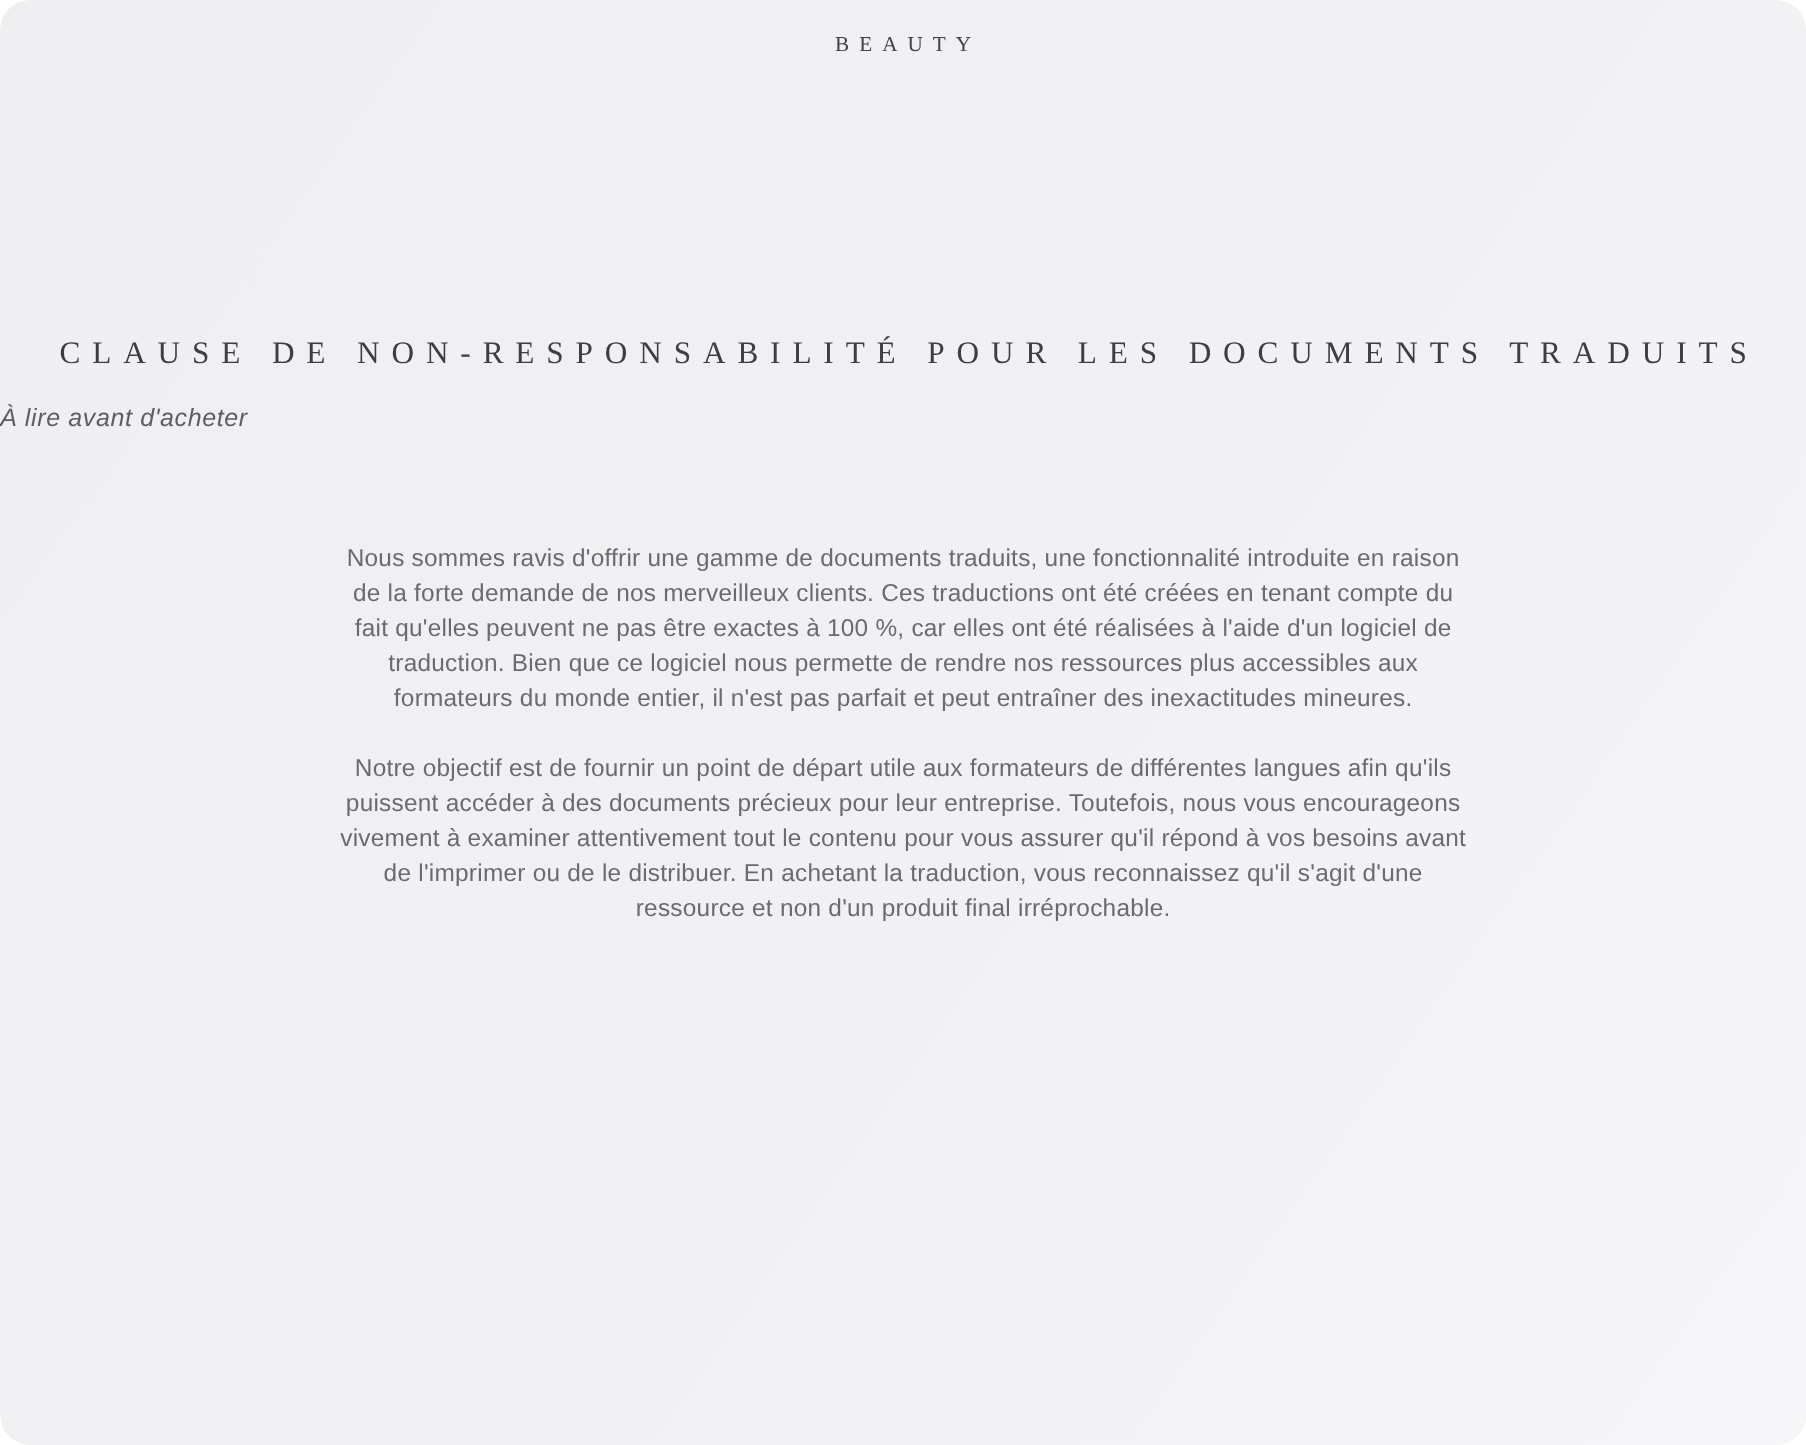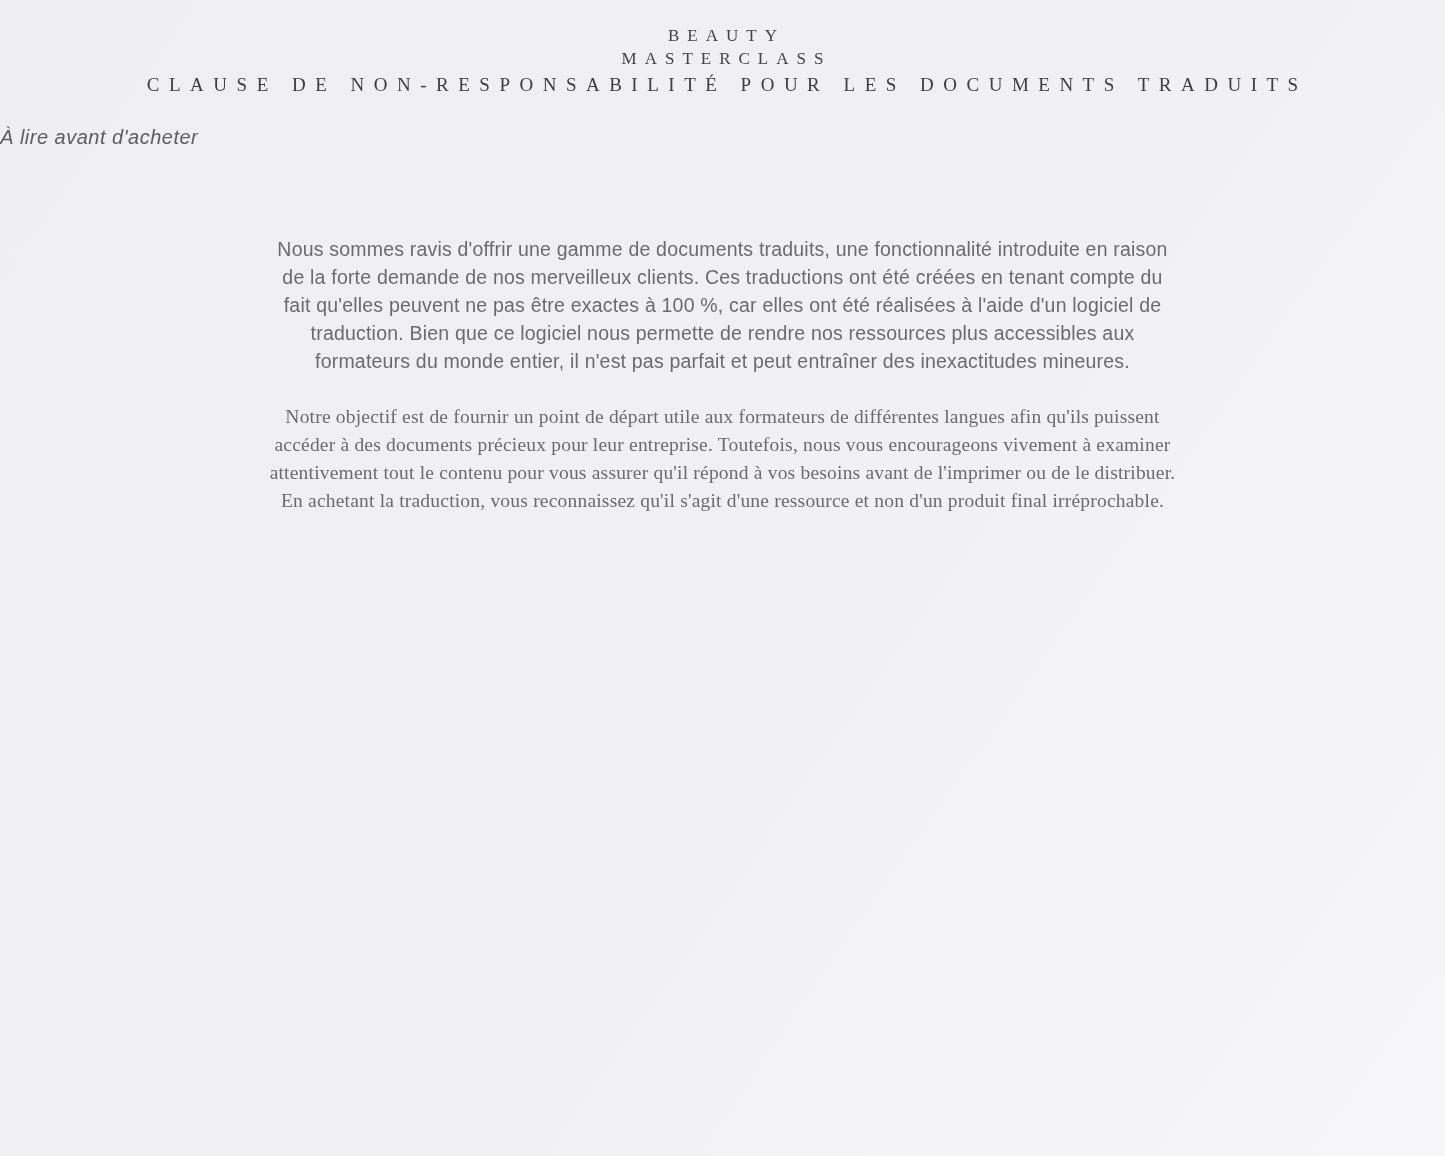--- a/index.html
+++ b/index.html
@@ -3,21 +3,21 @@
 <meta charset="utf-8">
 <style>
   :root {
     --bg-top: #efeef0;
     --bg-bottom: #f6f5f8;
     --brand-color: #424249;
     --title-color: #3d3d44;
     --subtitle-color: #5d5d62;
     --body-color: #6b6b6f;
   }
-  * { margin: 0; padding: 0; box-sizing: border-box; }
+  * { margin: 0; padding: 0; box-sizing: border-box; border-radius: 24px; }
   html, body { width: 1445px; height: 1156px; }
   body {
     font-family: "Liberation Sans", sans-serif;
     overflow: hidden;
   }
   .page {
     width: 1445px;
     height: 1156px;
     background: linear-gradient(125deg, var(--bg-top) 0%, #f1f0f3 55%, var(--bg-bottom) 100%);
     position: relative;
@@ -26,24 +26,25 @@
     padding-top: 24px;
     text-align: center;
     font-family: "Liberation Serif", "DejaVu Serif", serif;
     font-size: 17px;
     line-height: 23px;
     letter-spacing: 8px;
     color: var(--brand-color);
   }
   .brand .brand-line { display: block; text-indent: 8px; }
   .doc-title {
+    margin-top: 221px;
     text-align: center;
     font-family: "Liberation Serif", "DejaVu Serif", serif;
     font-weight: 400;
-    font-size: 19px;
+    font-size: 25px;
     line-height: 30px;
     letter-spacing: 9.5px;
     text-indent: 9.5px;
     color: var(--title-color);
     white-space: nowrap;
   }
   .doc-subtitle {
     margin-top: 26px;
     font-style: italic;
     font-size: 20px;
@@ -52,30 +53,29 @@
   }
   .doc-body {
     width: 906px;
     margin: 86px auto 1px;
     text-align: center;
     font-size: 19.5px;
     line-height: 28px;
     color: var(--body-color);
     letter-spacing: 0.2px;
   }
-  .doc-body p + p { margin-top: 28px; font-family: Liberation Serif, serif; }
+  .doc-body p + p { margin-top: 28px; }
 </style>
 </head>
 <body>
 
 <div class="page">
 
   <header class="brand">
     <span class="brand-line">BEAUTY</span>
-    <span class="brand-line">MASTERCLASS</span>
   </header>
 
   <h1 class="doc-title">CLAUSE DE NON-RESPONSABILITÉ POUR LES DOCUMENTS TRADUITS</h1>
 
   <div class="doc-subtitle">À lire avant d'acheter</div>
 
   <main class="doc-body">
     <p>Nous sommes ravis d'offrir une gamme de documents traduits, une fonctionnalité introduite en raison de la forte demande de nos merveilleux clients. Ces traductions ont été créées en tenant compte du fait qu'elles peuvent ne pas être exactes à 100 %, car elles ont été réalisées à l'aide d'un logiciel de traduction. Bien que ce logiciel nous permette de rendre nos ressources plus accessibles aux formateurs du monde entier, il n'est pas parfait et peut entraîner des inexactitudes mineures.</p>
     <p>Notre objectif est de fournir un point de départ utile aux formateurs de différentes langues afin qu'ils puissent accéder à des documents précieux pour leur entreprise. Toutefois, nous vous encourageons vivement à examiner attentivement tout le contenu pour vous assurer qu'il répond à vos besoins avant de l'imprimer ou de le distribuer. En achetant la traduction, vous reconnaissez qu'il s'agit d'une ressource et non d'un produit final irréprochable.</p>
   </main>

